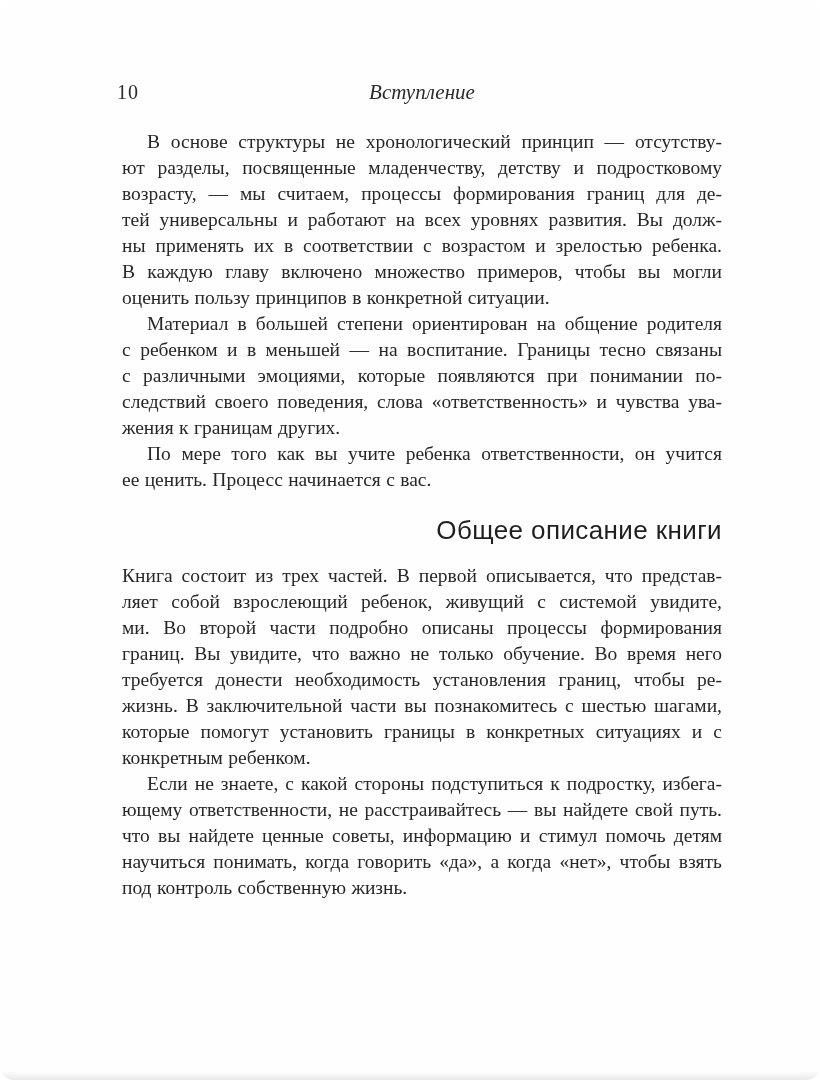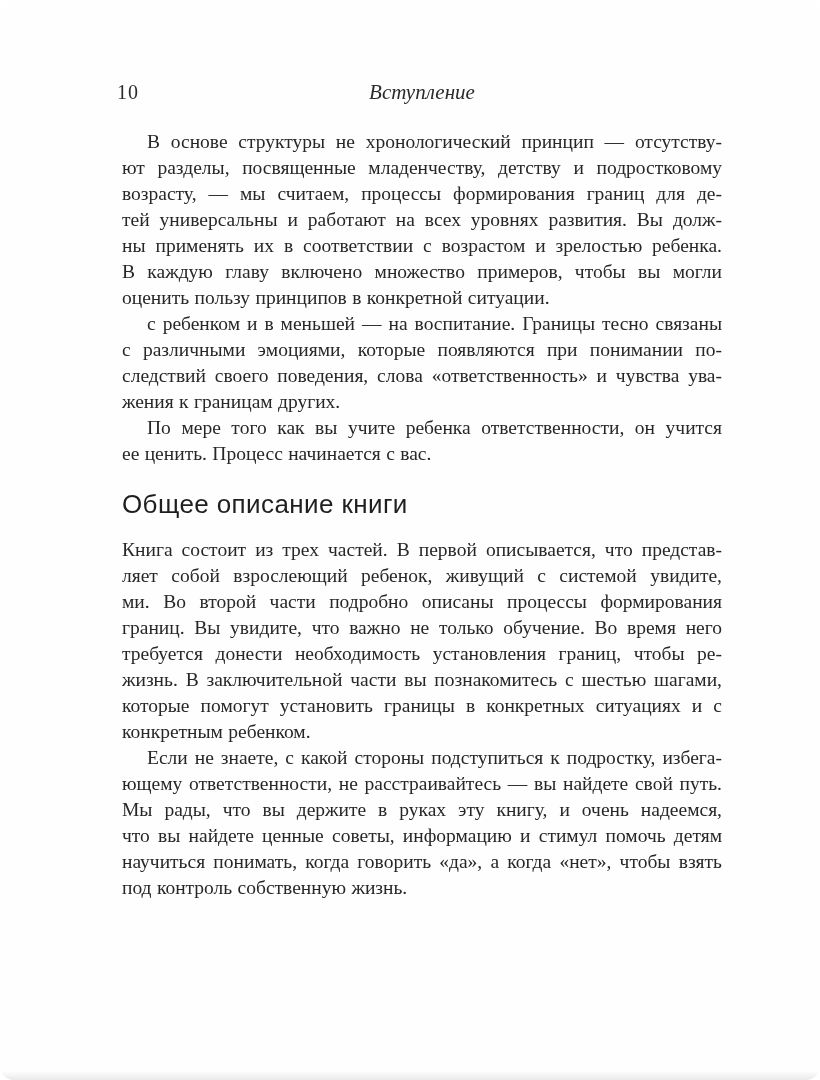--- a/index.html
+++ b/index.html
@@ -62,21 +62,21 @@
   .line.last {
     text-align-last: left;
   }
   .para.indent .line:first-child {
     text-indent: 25px;
   }
   .section-heading {
     font-family: "Liberation Sans", sans-serif;
     font-size: 26px;
     font-weight: 500;
-    text-align: left;
+    text-align: right;
     letter-spacing: 0.4px;
     color: #1f1f1f;
     margin: 21px 0 17px 0;
     line-height: 32px;
   }
   
   .scan-edge {
     position: absolute;
     left: 0;
     right: 0;
@@ -98,20 +98,21 @@
       <div class="para indent">
         <div class="line">В основе структуры не хронологический принцип — отсутству-</div>
         <div class="line">ют разделы, посвященные младенчеству, детству и подростковому</div>
         <div class="line">возрасту, — мы считаем, процессы формирования границ для де-</div>
         <div class="line">тей универсальны и работают на всех уровнях развития. Вы долж-</div>
         <div class="line">ны применять их в соответствии с возрастом и зрелостью ребенка.</div>
         <div class="line">В каждую главу включено множество примеров, чтобы вы могли</div>
         <div class="line last">оценить пользу принципов в конкретной ситуации.</div>
       </div>
       <div class="para indent">
+        <div class="line">Материал в большей степени ориентирован на общение родителя</div>
         <div class="line">с ребенком и в меньшей — на воспитание. Границы тесно связаны</div>
         <div class="line">с различными эмоциями, которые появляются при понимании по-</div>
         <div class="line">следствий своего поведения, слова «ответственность» и чувства ува-</div>
         <div class="line last">жения к границам других.</div>
       </div>
       <div class="para indent">
         <div class="line">По мере того как вы учите ребенка ответственности, он учится</div>
         <div class="line last">ее ценить. Процесс начинается с вас.</div>
       </div>
       <div class="section-heading">Общее описание книги</div>
@@ -121,20 +122,19 @@
         <div class="line">ми. Во второй части подробно описаны процессы формирования</div>
         <div class="line">границ. Вы увидите, что важно не только обучение. Во время него</div>
         <div class="line">требуется донести необходимость установления границ, чтобы ре-</div>
         <div class="line">жизнь. В заключительной части вы познакомитесь с шестью шагами,</div>
         <div class="line">которые помогут установить границы в конкретных ситуациях и с</div>
         <div class="line last">конкретным ребенком.</div>
       </div>
       <div class="para indent">
         <div class="line">Если не знаете, с какой стороны подступиться к подростку, избега-</div>
         <div class="line">ющему ответственности, не расстраивайтесь — вы найдете свой путь.</div>
-        <div class="line">Мы рады, что вы держите в руках эту книгу, и очень надеемся,</div>
         <div class="line">что вы найдете ценные советы, информацию и стимул помочь детям</div>
         <div class="line">научиться понимать, когда говорить «да», а когда «нет», чтобы взять</div>
         <div class="line last">под контроль собственную жизнь.</div>
       </div>
     </div>
   <div class="scan-edge"></div>
 </div>
 
 </body></html>

